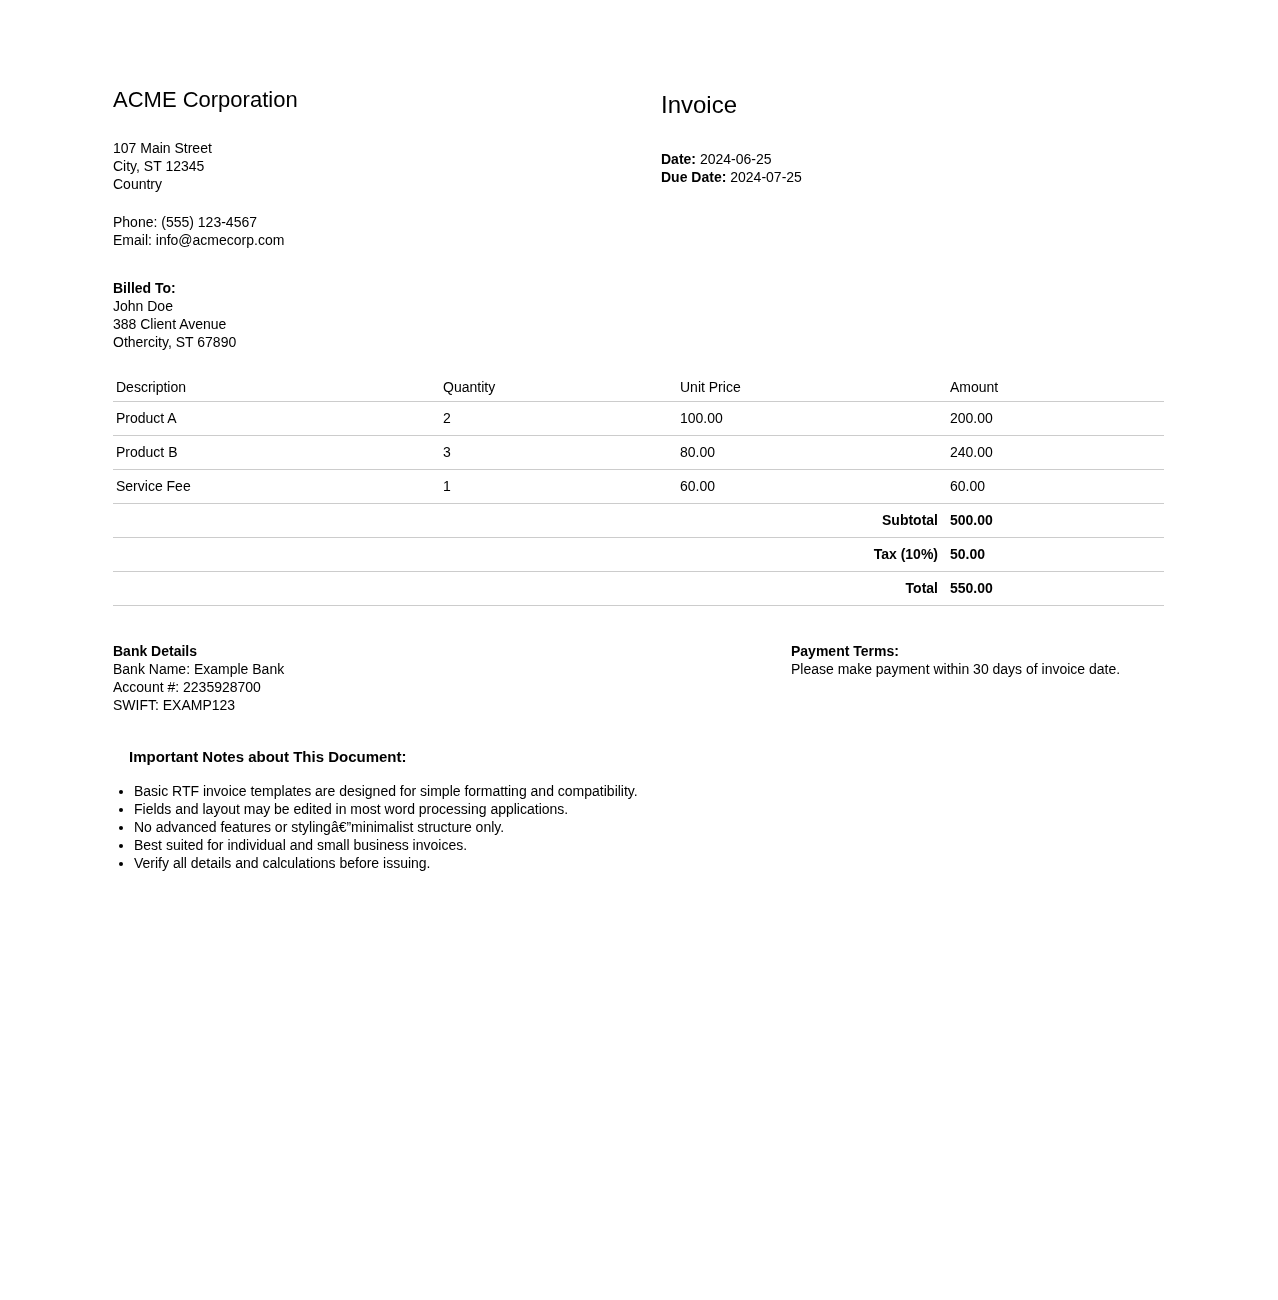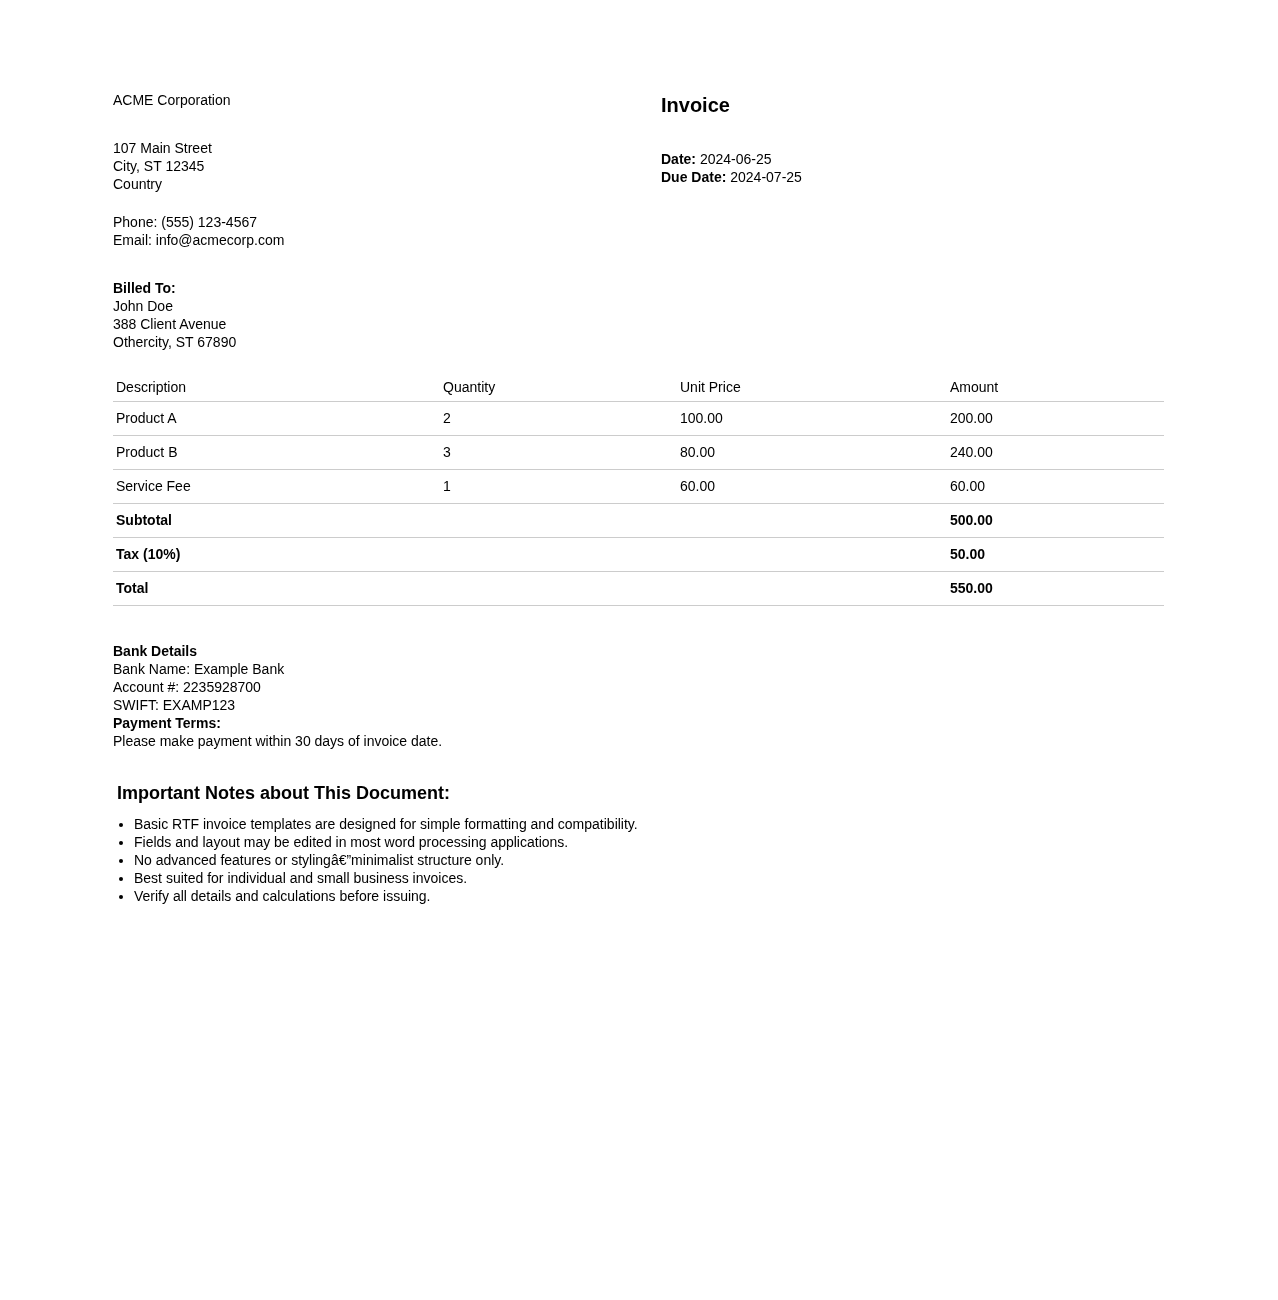--- a/index.html
+++ b/index.html
@@ -16,34 +16,34 @@
     position: relative;
   }
   p { margin: 0; }
 
   
   .header { display: flex; }
   .header-left { width: 548px; }
   .header-right { flex: 1; }
 
   .company-name {
-    font-size: 14px;
+    font-size: 22px;
     line-height: 24px;
     font-weight: 400;
     margin: 0 0 27px 0;
   }
   .company-address { margin: 0 0 20px 0; }
   .company-contact { margin: 0 0 30px 0; }
   .billed-to { }
   b, .bold { font-weight: 700; }
 
   .invoice-title {
-    font-size: 20px;
+    font-size: 24px;
     line-height: 34px;
-    font-weight: 700;
+    font-weight: 400;
     margin: 0 0 28px 0;
   }
   .invoice-meta p { margin: 0; }
 
   
   table.items {
     border-collapse: collapse;
     table-layout: fixed;
     width: 1051px;
     margin-top: 22px;
@@ -57,39 +57,39 @@
     border-bottom: 1px solid #cccccc;
     margin-left: 18px;
   }
   table.items td {
     height: 34px;
     vertical-align: middle;
     padding: 0 0 0 3px;
     border-bottom: 1px solid #cccccc;
   }
   td.total-label {
-    text-align: left;
+    text-align: right;
     font-weight: 700;
     padding-right: 9px !important;
   }
   td.total-value { font-weight: 700; }
 
   
-  .bank-payment { display: flex; margin-top: 36px; flex-direction: column; }
+  .bank-payment { display: flex; margin-top: 36px; }
   .bank-details { width: 678px; }
   .payment-terms { flex: 1; }
   .section-heading { font-weight: 700; }
 
   
   .notes { margin-top: 34px; }
   .notes-heading {
     font-weight: 700;
-    font-size: 18px;
+    font-size: 15px;
     line-height: 18px;
-    margin: 4px;
+    margin: 16px;
   }
   ul.notes-list {
     margin: 13px 0 0 0;
     padding-left: 21px;
   }
   ul.notes-list li { line-height: 18px; }
 </style>
 </head>
 <body>
 

